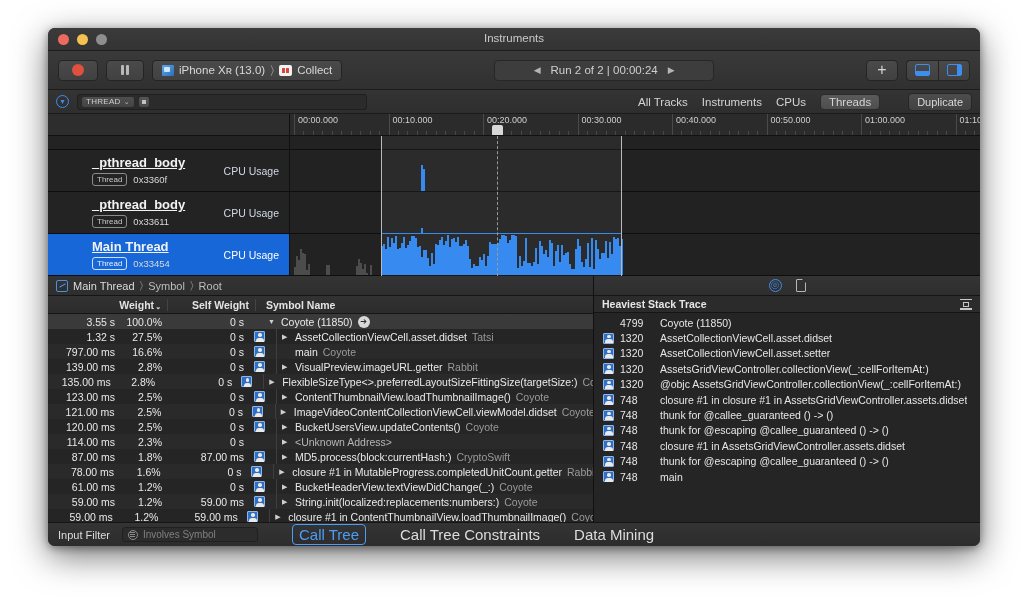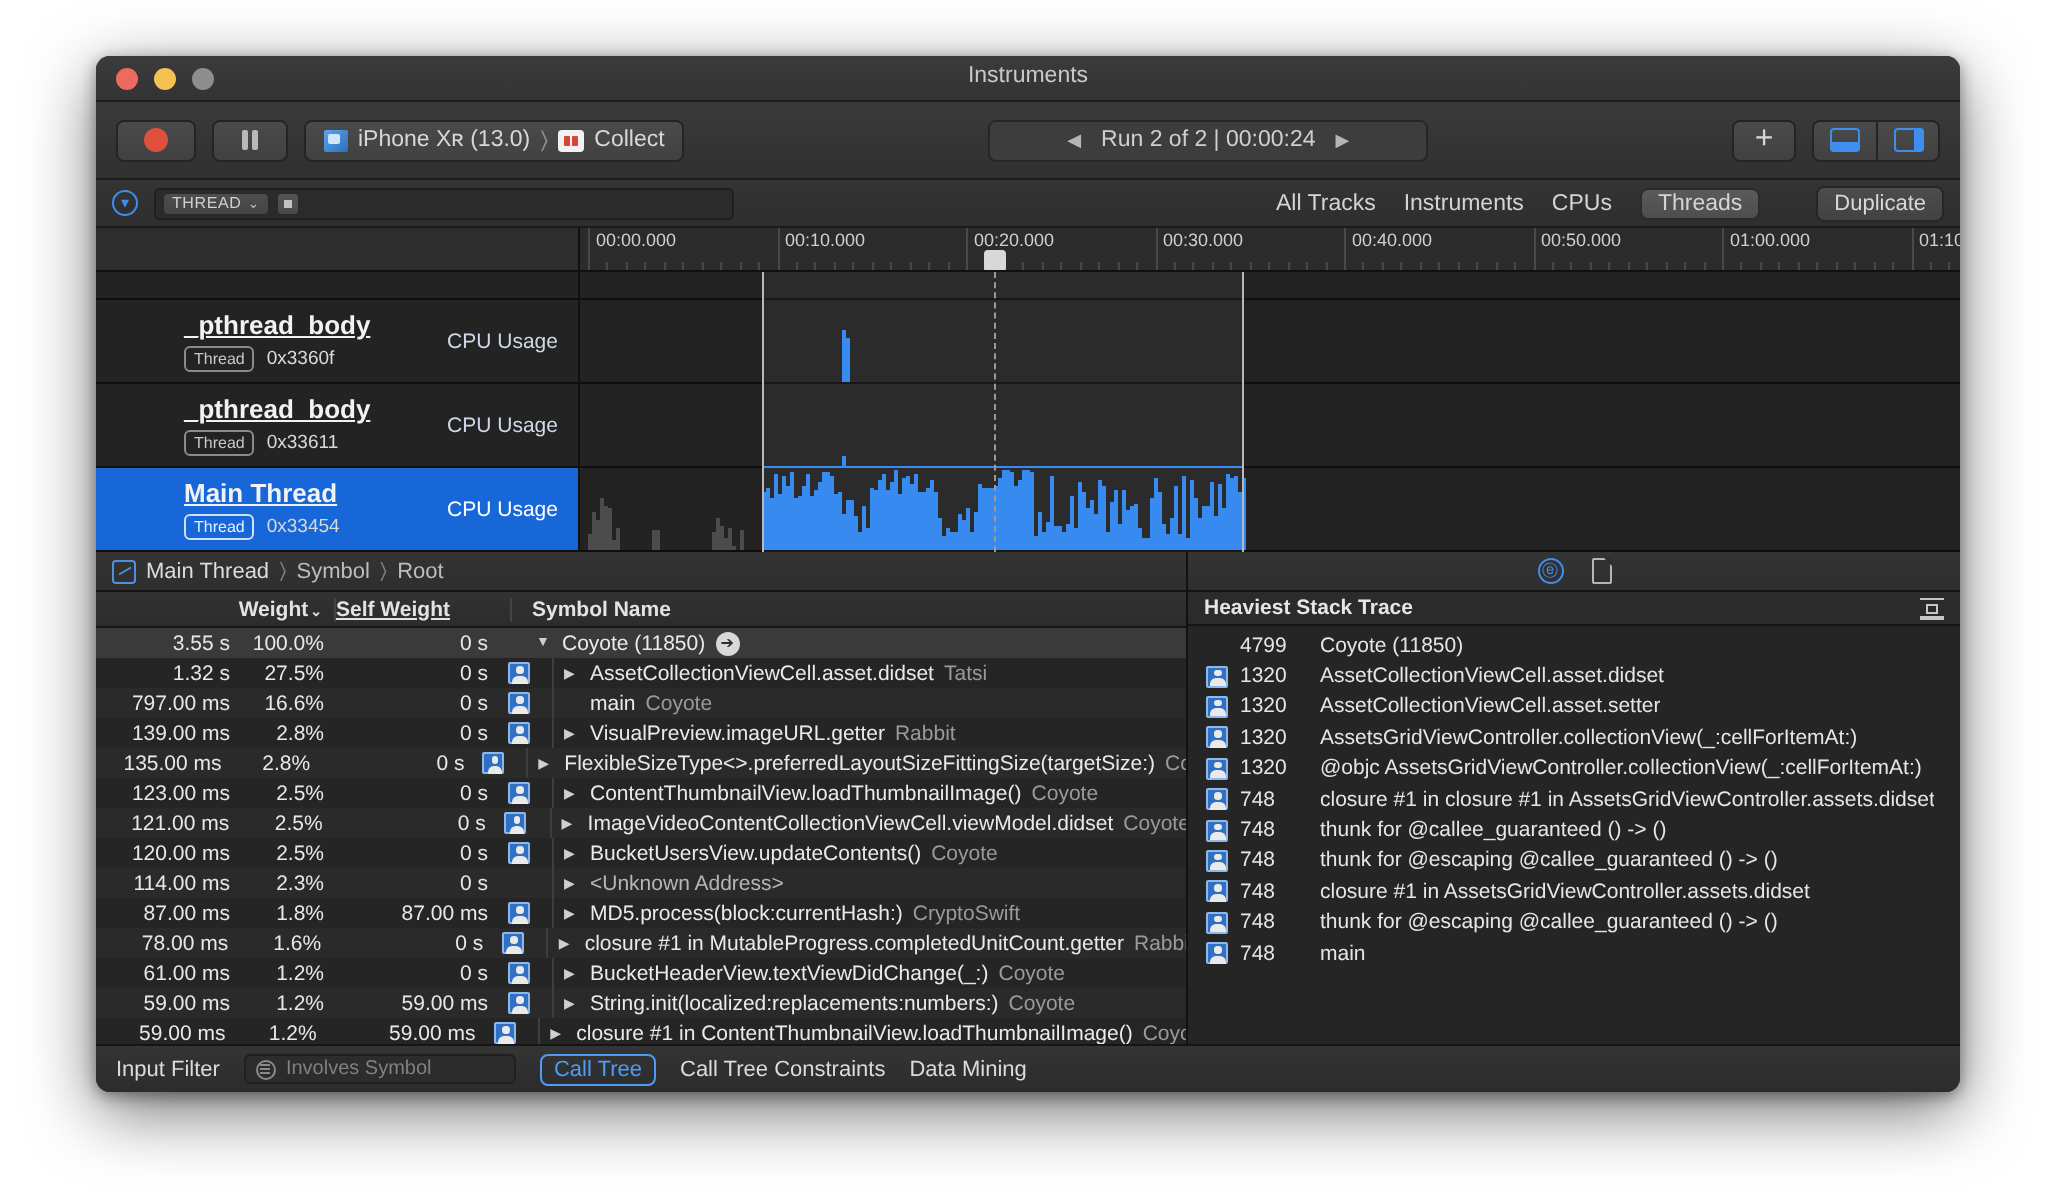--- a/index.html
+++ b/index.html
@@ -212,21 +212,21 @@
   .crumb-ico::after{ content:""; position:absolute; left:2px; top:4px; width:7px; height:1px; background:#4e8fe0; transform:rotate(-30deg);}
   .crumb { color:#dcdcdc; font-size:11px; }
   .crumb.dim { color:#bdbdbd; }
   .crumb-sep { color:#7e7e7e; font-size:11px; }
   .colhead {
     height:18px; background:linear-gradient(#323232,#2c2c2c);
     border-bottom:1px solid #151515; display:flex; align-items:center;
     color:#e3e3e3; font-size:10.5px; font-weight:bold; flex:0 0 auto;
   }
   .ch-weight { width:120px; text-align:right; padding-right:6px; border-right:1px solid #444; }
-  .ch-self { width:88px; padding-right:6px; border-right:1px solid #444;text-decoration:underline; }
+  .ch-self { width:88px; text-align:right; padding-right:6px; border-right:1px solid #444; }
   .ch-sym { padding-left:10px; }
   .sortcar { font-size:7px; margin-left:1px; }
   .tree { flex:1 1 auto; overflow:hidden; }
   .trow { height:15px; display:flex; align-items:center; font-size:10.5px; }
   .trow:nth-child(odd) { background:#2a2a2a; }
   .trow:nth-child(even) { background:#252525; }
   .trow.root { background:#3a3a3a; }
   .c-weight { width:72px; text-align:right; color:#e8e8e8; padding-right:5px; }
   .c-pct { width:48px; text-align:right; color:#e8e8e8; padding-right:6px; }
   .c-self { width:82px; text-align:right; color:#e8e8e8; padding-right:6px; }
@@ -289,21 +289,21 @@
   .bb-search {
     width:136px; height:15px; background:#2c2c2c; border:1px solid #202020;
     border-radius:3px; display:flex; align-items:center; gap:5px; padding:0 5px;
   }
   .bb-search-ico {
     width:10px; height:10px; border-radius:50%; border:1.2px solid #8b8b8b;
     display:flex; align-items:center; justify-content:center;
   }
   .bb-search-ico i { width:5px; height:1px; background:#8b8b8b; box-shadow:0 2px 0 #8b8b8b, 0 -2px 0 #8b8b8b; }
   .bb-ph { color:#808080; font-size:10px; }
-  .bb-btn { color:#dcdcdc; font-size:11px; }
+  .bb-btn { color:#dcdcdc; font-size:15px;margin-left:22px; }
   .bb-btn.active {
     color:#4e9cf5; border:1px solid #4e9cf5; border-radius:4px; padding:1px 6px;
   }
 </style>
 </head>
 <body>
 
 <div id="root">
   <div class="window">
 

